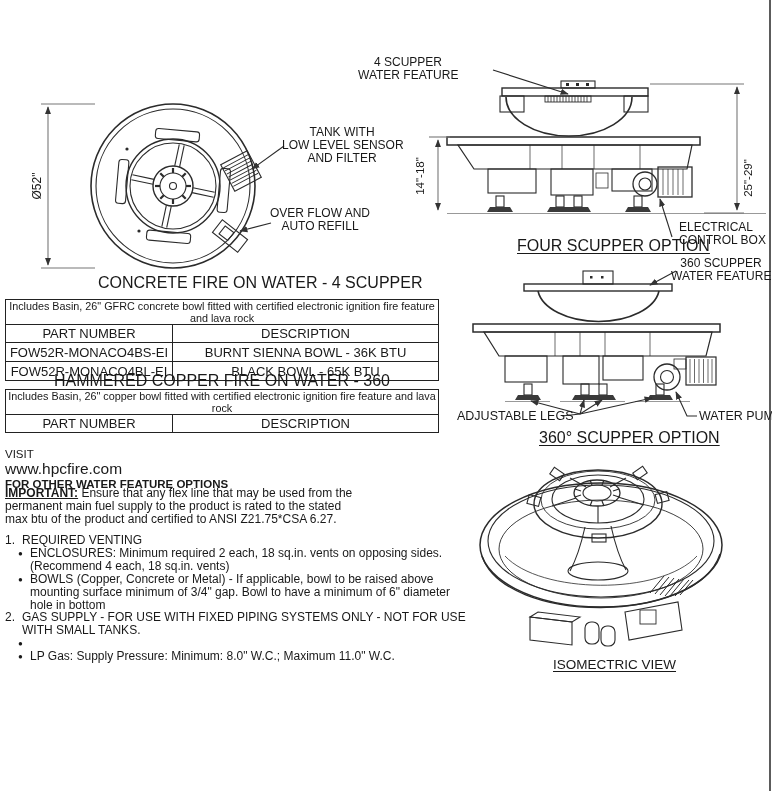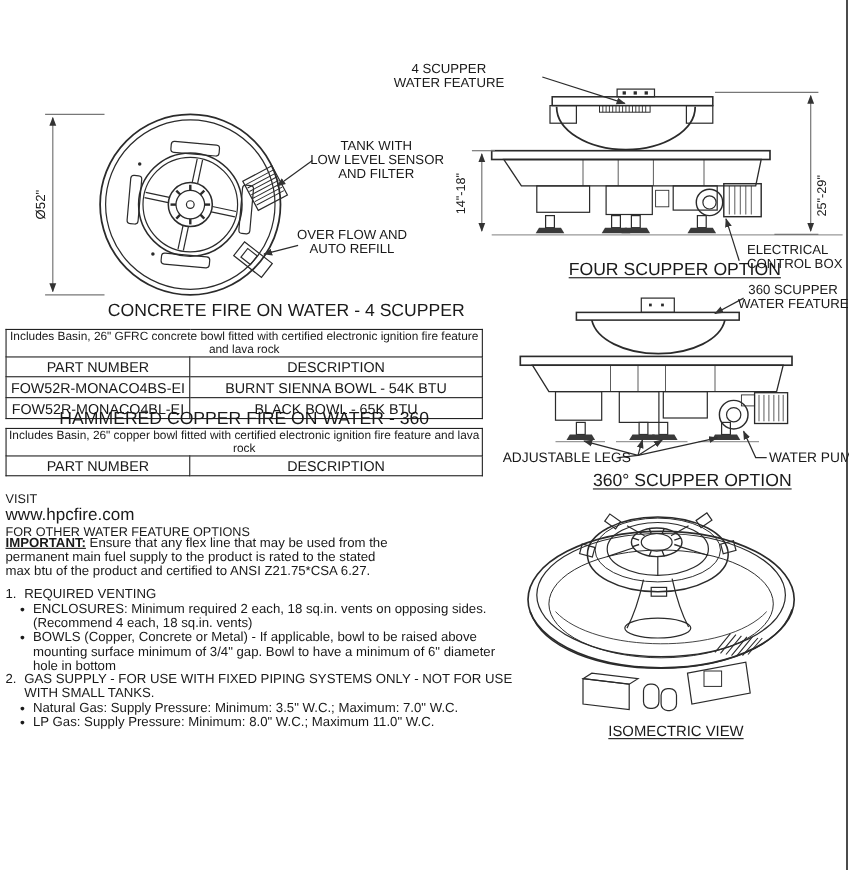--- a/index.html
+++ b/index.html
@@ -20,21 +20,21 @@
   .para{position:absolute;font-size:12px;line-height:12.8px;}
   .prewrap{white-space:pre-wrap;}
   .imp-label{font-weight:bold;text-decoration:underline;}
   .sect{position:absolute;font-size:12px;line-height:12.8px;padding-left:17px;}
   .sect .num{position:absolute;left:0;top:0;}
   .bullet{position:absolute;font-size:12px;line-height:12.8px;padding-left:25px;}
   .bullet .bdot{position:absolute;left:13px;top:1px;font-size:8px;}
   .visit{position:absolute;display:flex;align-items:baseline;flex-direction:column;}
   .visit .v-pre{font-size:11.5px;margin-right:4px;}
   .visit .v-url{font-size:15.5px;}
-  .visit .v-suf{font-size:11.5px;}
+  .visit .v-suf{font-size:11.5px;font-weight:bold;}
 </style>
 </head>
 <body>
 
 <div id="page">
 
   <svg id="lineart" width="772" height="791" viewBox="0 0 772 791">
     <defs>
       <marker id="arrow" viewBox="0 0 10 10" refX="9" refY="5" markerWidth="7.5" markerHeight="7.5" orient="auto-start-reverse">
         <path d="M0,1.2 L10,5 L0,8.8 z" fill="#333"></path>
@@ -275,21 +275,21 @@
     <tbody>
         <tr class="note-row">
           <td colspan="2">Includes Basin, 26" GFRC concrete bowl fitted with certified electronic ignition fire feature and lava rock</td>
         </tr>
     <tr class="hdr-row">
       <td>PART NUMBER</td>
       <td>DESCRIPTION</td>
     </tr>
     <tr class="data-row">
       <td>FOW52R-MONACO4BS-EI</td>
-      <td>BURNT SIENNA BOWL - 54K BTU</td>
+      <td>BURNT SIENNA BOWL - 36K BTU</td>
     </tr>
     <tr class="data-row">
       <td>FOW52R-MONACO4BL-EI</td>
       <td>BLACK BOWL - 65K BTU</td>
     </tr>
   </tbody>
     </table>
 
   <div class="lbl cap ctr" style="left:5px;top:374px;width:434px;">HAMMERED COPPER FIRE ON WATER - 360</div>
   <table class="spec" style="left:5px;top:389px;width:434px;">
@@ -336,20 +336,19 @@
 hole in bottom</span>
   </div>
 
   <div class="sect" style="left:5px;top:611px;width:480px;">
     <span class="num">2.</span>
     <span class="prewrap">GAS SUPPLY - FOR USE WITH FIXED PIPING SYSTEMS ONLY - NOT FOR USE
 WITH SMALL TANKS.</span>
   </div>
   <div class="bullet" style="left:5px;top:637px;width:500px;">
     <span class="bdot">●</span>
-    <span class="prewrap">Natural Gas: Supply Pressure: Minimum: 3.5" W.C.; Maximum: 7.0" W.C.</span>
   </div>
   <div class="bullet" style="left:5px;top:650px;width:500px;">
     <span class="bdot">●</span>
     <span class="prewrap">LP Gas: Supply Pressure: Minimum: 8.0" W.C.; Maximum 11.0" W.C.</span>
   </div>
 
 </div>
 
 </body></html>

